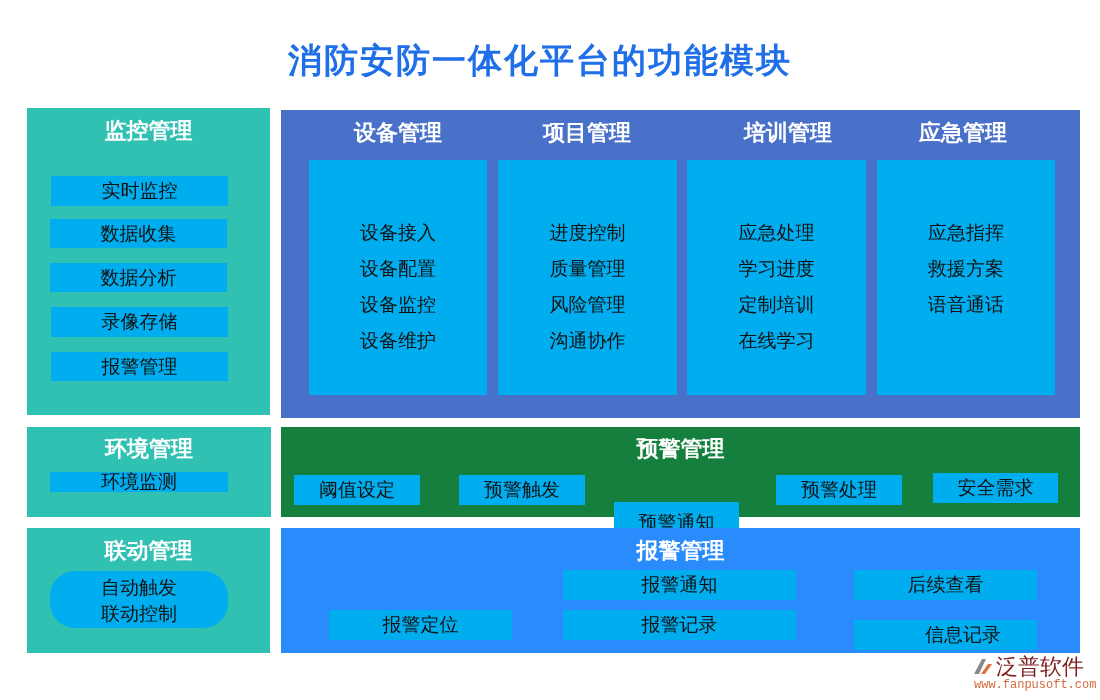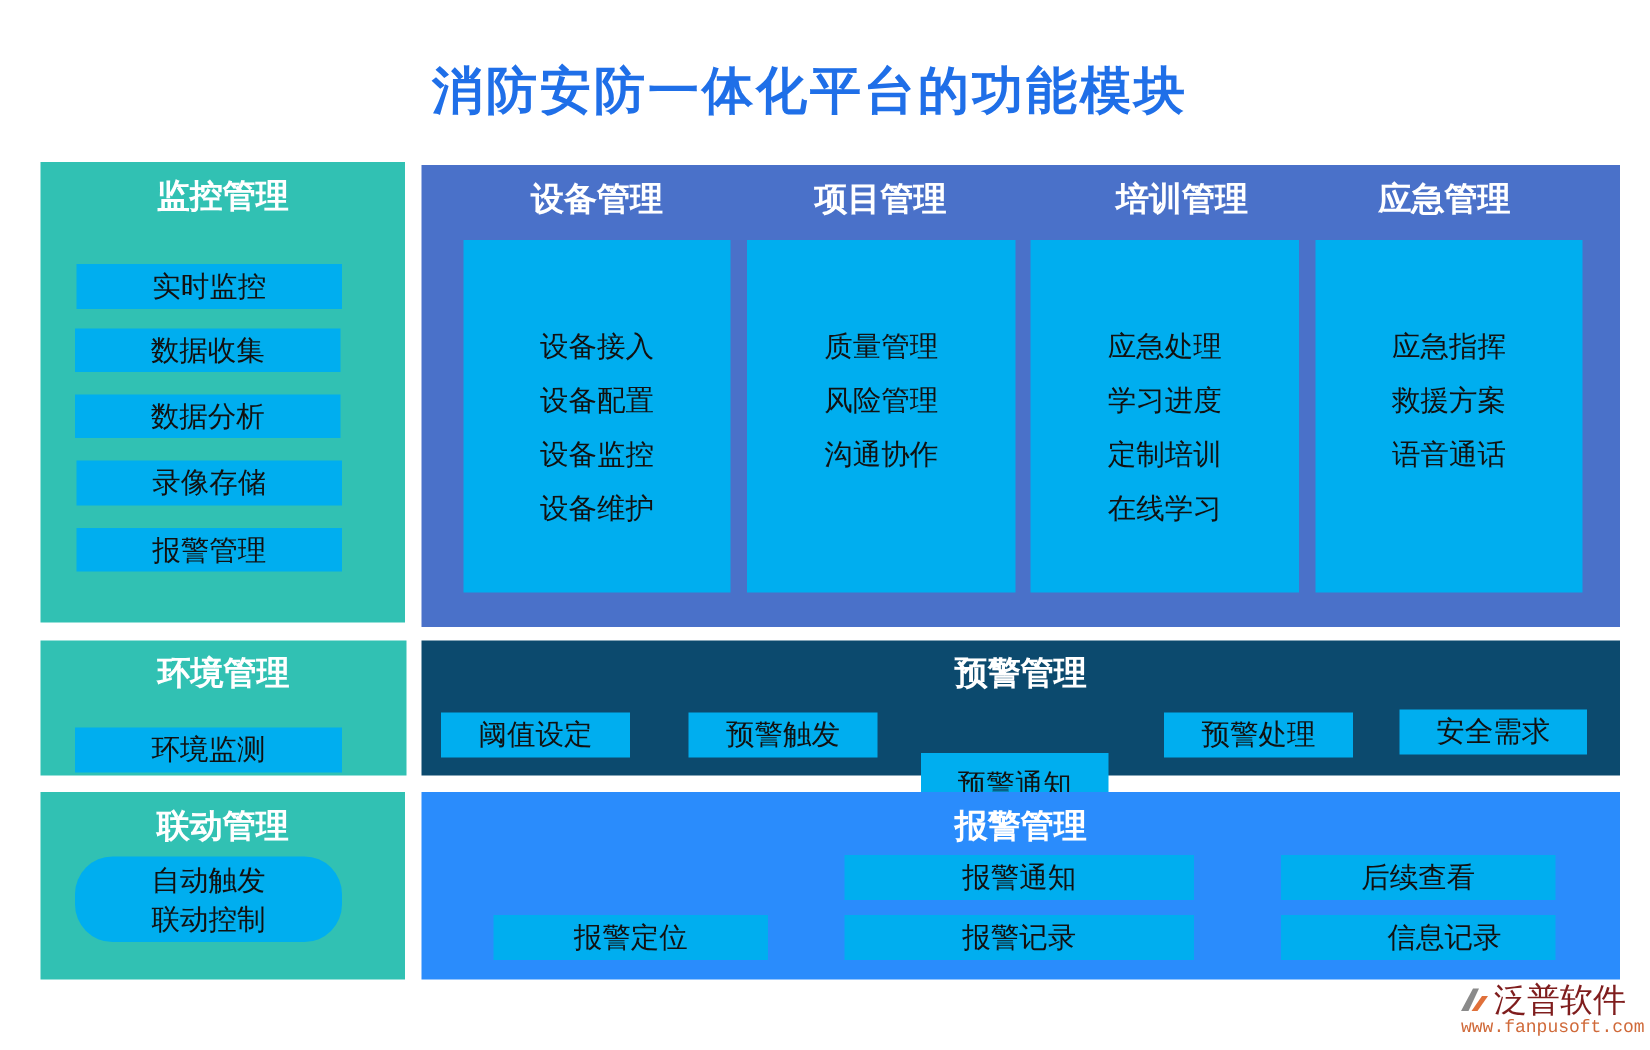--- a/index.html
+++ b/index.html
@@ -7,40 +7,40 @@
   body { position: relative; font-family: "DejaVu Sans", "Liberation Sans", sans-serif; }
 
   .title {
     position: absolute; left: 0; top: 38px; width: 1080px; text-align: center;
     font-size: 34px; font-weight: bold; color: #1f6fe8; letter-spacing: 2px;
   }
 
   .panel { position: absolute; }
   .teal { background: #31c1b3; }
   .indigo { background: #4a71c9; }
-  .green { background: #0c4a6e; }
+  .green { background: #15803d; }
   .blue { background: #2a8cfc; }
 
   .panel-title {
     position: absolute; color: #ffffff; font-weight: bold; font-size: 22px;
     text-align: center; white-space: nowrap;
   }
 
   .chip {
     position: absolute; background: #00aeef; color: #111111;
     font-size: 19px; text-align: center; white-space: nowrap;
     display: flex; align-items: center; justify-content: center;
   }
 
   .col-box {
     position: absolute; background: #00aeef; color: #111111;
     font-size: 19px; text-align: center;
   }
   .col-box .items { position: absolute; left: 0; width: 100%; top: 54px; }
-  .col-box .item { height: 36px; line-height: 36px; font-family: Liberation Serif, serif; }
+  .col-box .item { height: 36px; line-height: 36px; }
 
   .multi { flex-direction: column; line-height: 26px; border-radius: 25px; }
 
   .logo {
     position: absolute; left: 970px; top: 652px; width: 125px; height: 44px;
   }
   .logo .brand {
     position: absolute; left: 26px; top: 0; font-size: 22px; color: #7f1d1d; white-space: nowrap;
   }
   .logo .url {
@@ -74,20 +74,21 @@
   <div class="col-box" style="left:28px;top:50px;width:178px;height:235px;">
     <div class="items">
       <div class="item">设备接入</div>
       <div class="item">设备配置</div>
       <div class="item">设备监控</div>
       <div class="item">设备维护</div>
     </div>
   </div>
   <div class="col-box" style="left:217px;top:50px;width:179px;height:235px;">
     <div class="items">
+      <div class="item">进度控制</div>
       <div class="item">质量管理</div>
       <div class="item">风险管理</div>
       <div class="item">沟通协作</div>
     </div>
   </div>
   <div class="col-box" style="left:406px;top:50px;width:179px;height:235px;">
     <div class="items">
       <div class="item">应急处理</div>
       <div class="item">学习进度</div>
       <div class="item">定制培训</div>
@@ -98,21 +99,21 @@
     <div class="items">
       <div class="item">应急指挥</div>
       <div class="item">救援方案</div>
       <div class="item">语音通话</div>
     </div>
   </div>
 </div>
 
 <div class="panel teal" style="left:27px;top:427px;width:244px;height:90px;">
   <div class="panel-title" style="left:0;top:7px;width:244px;">环境管理</div>
-  <div class="chip" style="left:23px;top:58px;width:178px;height:30px;">环境监测</div>
+  <div class="chip" style="left:23px;top:45px;width:178px;height:20px;">环境监测</div>
 </div>
 
 <div class="panel green" style="left:281px;top:427px;width:799px;height:90px;">
   <div class="panel-title" style="left:0;top:7px;width:799px;">预警管理</div>
   <div class="chip" style="left:13px;top:48px;width:126px;height:30px;">阈值设定</div>
   <div class="chip" style="left:178px;top:48px;width:126px;height:30px;">预警触发</div>
   <div class="chip" style="left:333px;top:48px;width:125px;height:42px;margin-top:27px;">预警通知</div>
   <div class="chip" style="left:495px;top:48px;width:126px;height:30px;">预警处理</div>
   <div class="chip" style="left:652px;top:46px;width:125px;height:30px;">安全需求</div>
 </div>
@@ -124,21 +125,21 @@
     <div>联动控制</div>
   </div>
 </div>
 
 <div class="panel blue" style="left:281px;top:528px;width:799px;height:125px;">
   <div class="panel-title" style="left:0;top:8px;width:799px;">报警管理</div>
   <div class="chip" style="left:282px;top:42px;width:233px;height:30px;">报警通知</div>
   <div class="chip" style="left:573px;top:42px;width:183px;height:30px;">后续查看</div>
   <div class="chip" style="left:48px;top:82px;width:183px;height:30px;">报警定位</div>
   <div class="chip" style="left:282px;top:82px;width:233px;height:30px;">报警记录</div>
-  <div class="chip" style="left:573px;top:82px;width:183px;height:30px;padding-left:35px;">信息记录</div>
+  <div class="chip" style="left:573px;top:92px;width:183px;height:30px;padding-left:35px;">信息记录</div>
 </div>
 
 <div class="logo">
   <svg class="mark" viewBox="0 0 22 20">
     <path d="M2 18 L10 3 L14 3 L7 18 Z" fill="#8a8a8a"></path>
     <path d="M9 18 L16 8 L20 8 L13 18 Z" fill="#e0703a"></path>
   </svg>
   <div class="brand">泛普软件</div>
   <div class="url">www.fanpusoft.com</div>
 </div>

